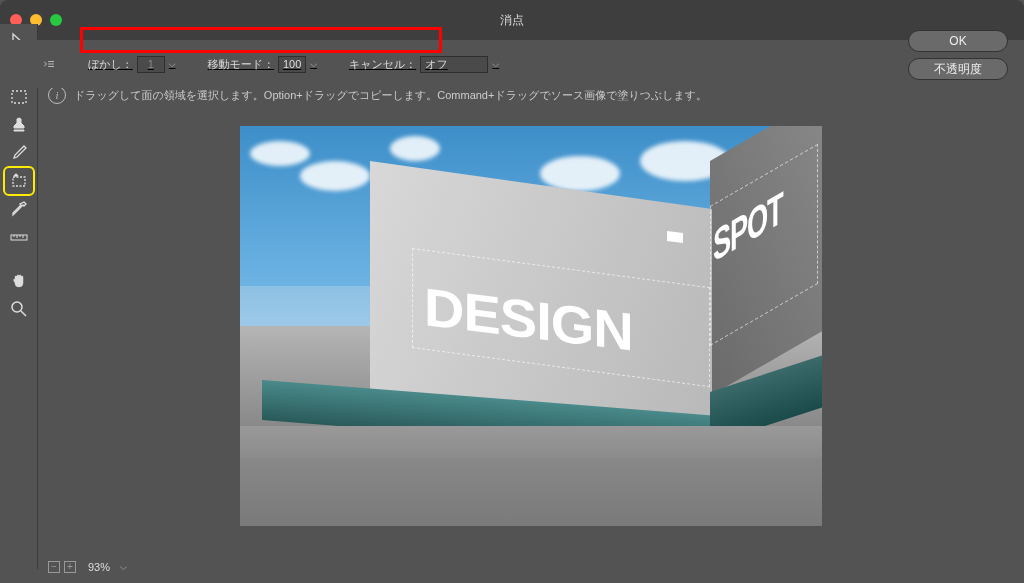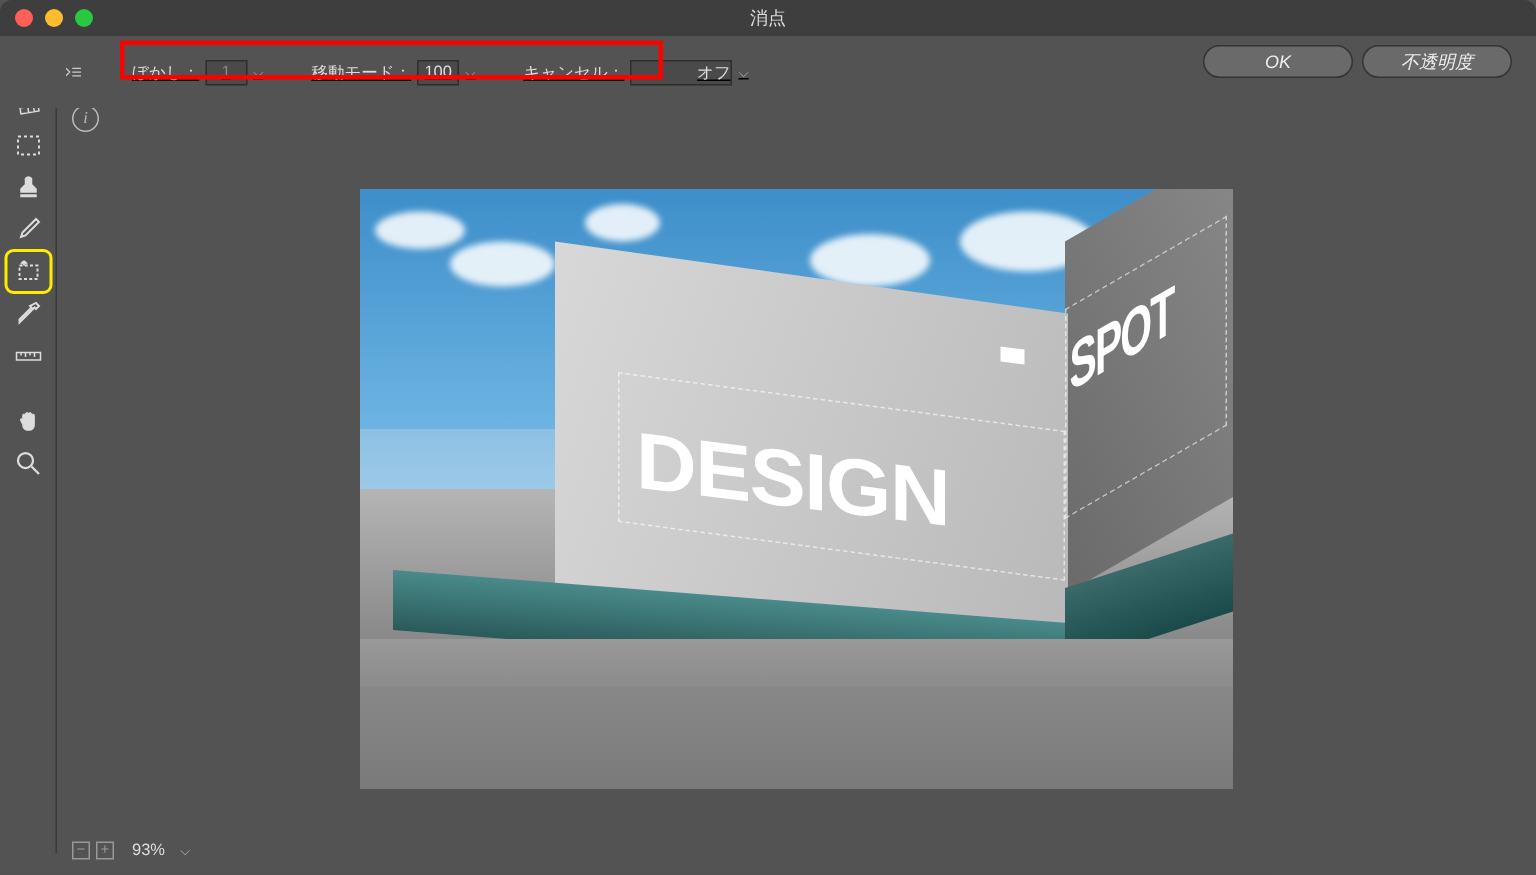--- a/index.html
+++ b/index.html
@@ -1,38 +1,38 @@
 <!DOCTYPE html>
 <html><head>
   <meta charset="utf-8">
   <style>
     * { margin: 0; padding: 0; box-sizing: border-box; font-family: -apple-system, BlinkMacSystemFont, "Hiragino Sans", sans-serif; }
     body { width: 1024px; height: 583px; background: #535353; overflow: hidden; position: relative; }
     
-    .titlebar { height: 24px; background: #3e3e3e; display: flex; align-items: center; position: relative; border-radius: 8px 8px 0 0; }
+    .titlebar { height: 40px; background: #3e3e3e; display: flex; align-items: center; position: relative; border-radius: 8px 8px 0 0; }
     .traffic-lights { display: flex; gap: 8px; padding-left: 10px; }
     .light { width: 12px; height: 12px; border-radius: 50%; display: block; }
     .light.red { background: #ff5f57; }
     .light.yellow { background: #febc2e; }
     .light.green { background: #28c840; }
     .titlebar-title { position: absolute; left: 50%; transform: translateX(-50%); color: #ddd; font-size: 12px; }
     
     .toolbar { height: 48px; display: flex; align-items: center; padding-left: 44px; background: #535353; position: relative; }
     .tool-sep { width: 10px; height: 10px; margin-right: 6px; display: inline-flex; align-items: center; }
     .highlight-red { border: 3px solid #ff0000; position: absolute; top: 27px; left: 80px; width: 362px; height: 26px; pointer-events: none; }
     
     .opt-group { display: flex; align-items: center; margin-right: 30px; text-decoration: underline; }
     .opt-label { color: #ddd; font-size: 11px; margin-right: 4px; }
     .opt-input { background: #4a4a4a; border: 1px solid #2e2e2e; color: #ddd; font-size: 11px; width: 28px; height: 17px; text-align: center; }
-    .opt-input-wide { width: 68px; text-align: right; padding-left: 4px; }
+    .opt-input-wide { width: 68px; text-align: left; padding-left: 4px; }
     .opt-input.disabled { color: #888; }
     .opt-dropdown { display: inline-flex; align-items: center; }
     .chevron { color: #aaa; font-size: 9px; margin-left: 2px; padding: 0 2px; cursor: pointer; }
     
-    .side-buttons { position: absolute; right: 16px; top: 30px; display: flex; gap: 6px; font-style: italic; }
+    .side-buttons { position: absolute; right: 16px; top: 30px; display: flex; flex-direction: column; gap: 6px; }
     .pill-btn { width: 100px; height: 22px; background: #6a6a6a; border: 1px solid #333; border-radius: 20px; color: #eee; font-size: 12px; display: flex; align-items: center; justify-content: center; cursor: pointer; }
     
     .hint-row { display: flex; align-items: center; padding-left: 48px; margin-top: -2px; }
     .info-icon { width: 18px; height: 18px; border: 1.5px solid #bbb; border-radius: 50%; display: flex; align-items: center; justify-content: center; color: #bbb; font-size: 11px; margin-right: 8px; font-style: italic; font-family: Georgia; }
     .hint-text { color: #ccc; font-size: 11px; }
     
     .toolbox { position: absolute; left: 0; top: 24px; width: 38px; height: 545px; background: #535353; border-right: 1px solid #3b3b3b; display: flex; flex-direction: column; align-items: center; padding-top: 6px; }
     .tool { width: 24px; height: 22px; margin-bottom: 6px; display: flex; align-items: center; justify-content: center; color: #ddd; cursor: pointer; border-radius: 2px; }
     .tool svg { width: 18px; height: 18px; }
     .tool.selected { outline: 2px solid #ffeb00; outline-offset: 2px; }
@@ -171,20 +171,21 @@
 
 <div class="highlight-red"></div>
 
 <div class="side-buttons">
   <div class="pill-btn">OK</div>
   <div class="pill-btn">不透明度</div>
 </div>
 
 <div class="hint-row">
   <div class="info-icon">i</div>
+  <div class="hint-text">ドラッグして面の領域を選択します。Option+ドラッグでコピーします。Command+ドラッグでソース画像で塗りつぶします。</div>
 </div>
 
 <div class="canvas-area">
   <div class="canvas">
     <div class="sky">
       <div class="cloud c1"></div>
         <div class="cloud c2"></div>
         <div class="cloud c3"></div>
       <div class="cloud c4"></div>
         <div class="cloud c5"></div>

